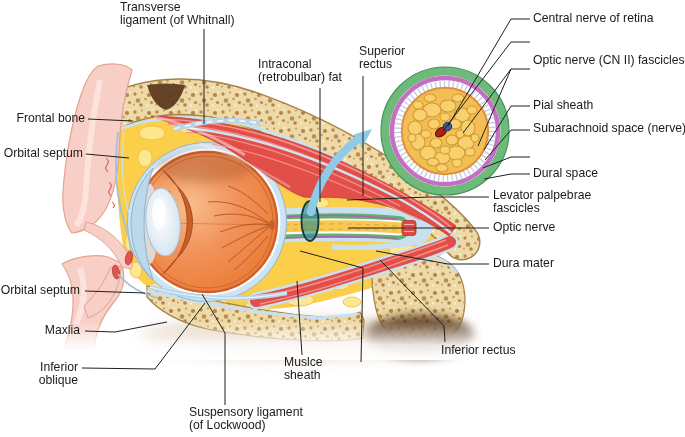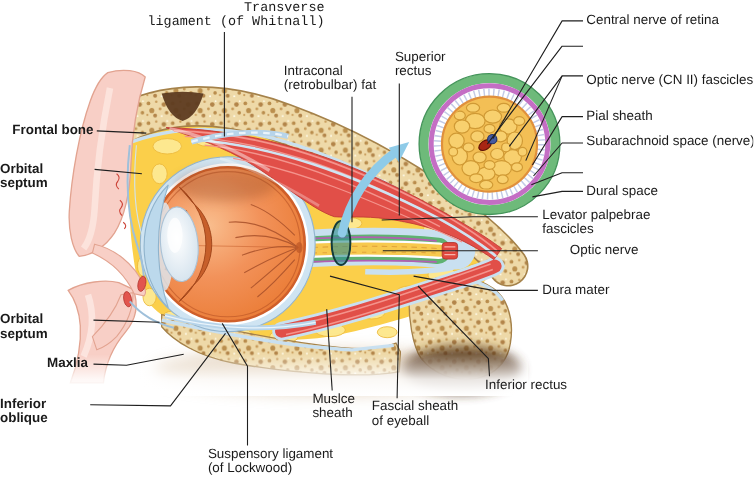--- a/index.html
+++ b/index.html
@@ -1,22 +1,22 @@
 <!DOCTYPE html>
 <html><head>
 <meta charset="utf-8">
 <style>
   html,body{margin:0;padding:0;background:#fff;}
   .stage{position:relative;width:685px;height:437px;background:#ffffff;overflow:hidden;
          font-family:"Liberation Sans",sans-serif;}
   .art{position:absolute;left:0;top:0;}
   .lbl{position:absolute;font-size:12.2px;line-height:13.4px;color:#1a1a1a;
        white-space:pre-line;}
-  .lbl.r{font-weight:bold;}
-  .lbl.c{text-align:right;font-family:Liberation Mono, monospace;}
+  .lbl.r{text-align:right;}
+  .lbl.c{text-align:left;}
 </style>
 </head>
 <body>
 
 <div class="stage">
 
 <svg class="art" width="685" height="437" viewBox="0 0 685 437">
   <defs>
     <pattern id="boneP" width="22" height="18" patternUnits="userSpaceOnUse">
       <rect width="22" height="18" fill="#eed9a8"></rect>
@@ -289,32 +289,30 @@
 
 <div class="lbl c" style="left:120px;top:1px;width:175px">Transverse
 ligament (of Whitnall)</div>
 <div class="lbl" style="left:359px;top:45px">Superior
 rectus</div>
 <div class="lbl" style="left:258px;top:58px">Intraconal
 (retrobulbar) fat</div>
 <div class="lbl r" style="right:600px;top:112px">Frontal bone</div>
 <div class="lbl r" style="right:602px;top:147px">Orbital septum</div>
 <div class="lbl" style="left:533px;top:12px">Central nerve of retina</div>
-<div class="lbl" style="left:533px;top:66px;white-space:nowrap">Optic nerve (CN II) fascicles</div>
+<div class="lbl" style="left:533px;top:54px;white-space:nowrap">Optic nerve (CN II) fascicles</div>
 <div class="lbl" style="left:533px;top:99px">Pial sheath</div>
 <div class="lbl" style="left:533px;top:122px;white-space:nowrap">Subarachnoid space (nerve)</div>
 <div class="lbl" style="left:533px;top:167px">Dural space</div>
 <div class="lbl" style="left:493px;top:189px">Levator palpebrae
 fascicles</div>
-<div class="lbl" style="left:518px;top:221px">Optic nerve</div>
+<div class="lbl" style="left:493px;top:221px">Optic nerve</div>
 <div class="lbl" style="left:493px;top:257px">Dura mater</div>
 <div class="lbl" style="left:441px;top:344px">Inferior rectus</div>
 <div class="lbl r" style="right:605px;top:284px">Orbital septum</div>
 <div class="lbl r" style="right:605px;top:324px">Maxlia</div>
 <div class="lbl" style="left:189px;top:406px">Suspensory ligament
 (of Lockwood)</div>
 <div class="lbl r" style="right:607px;top:361px">Inferior oblique</div>
 <div class="lbl" style="left:284px;top:356px">Muslce
 sheath</div>
-<div class="lbl" style="left:338px;top:363px">Fascial sheath
-of eyeball</div>
 
 </div>
 
 </body></html>

